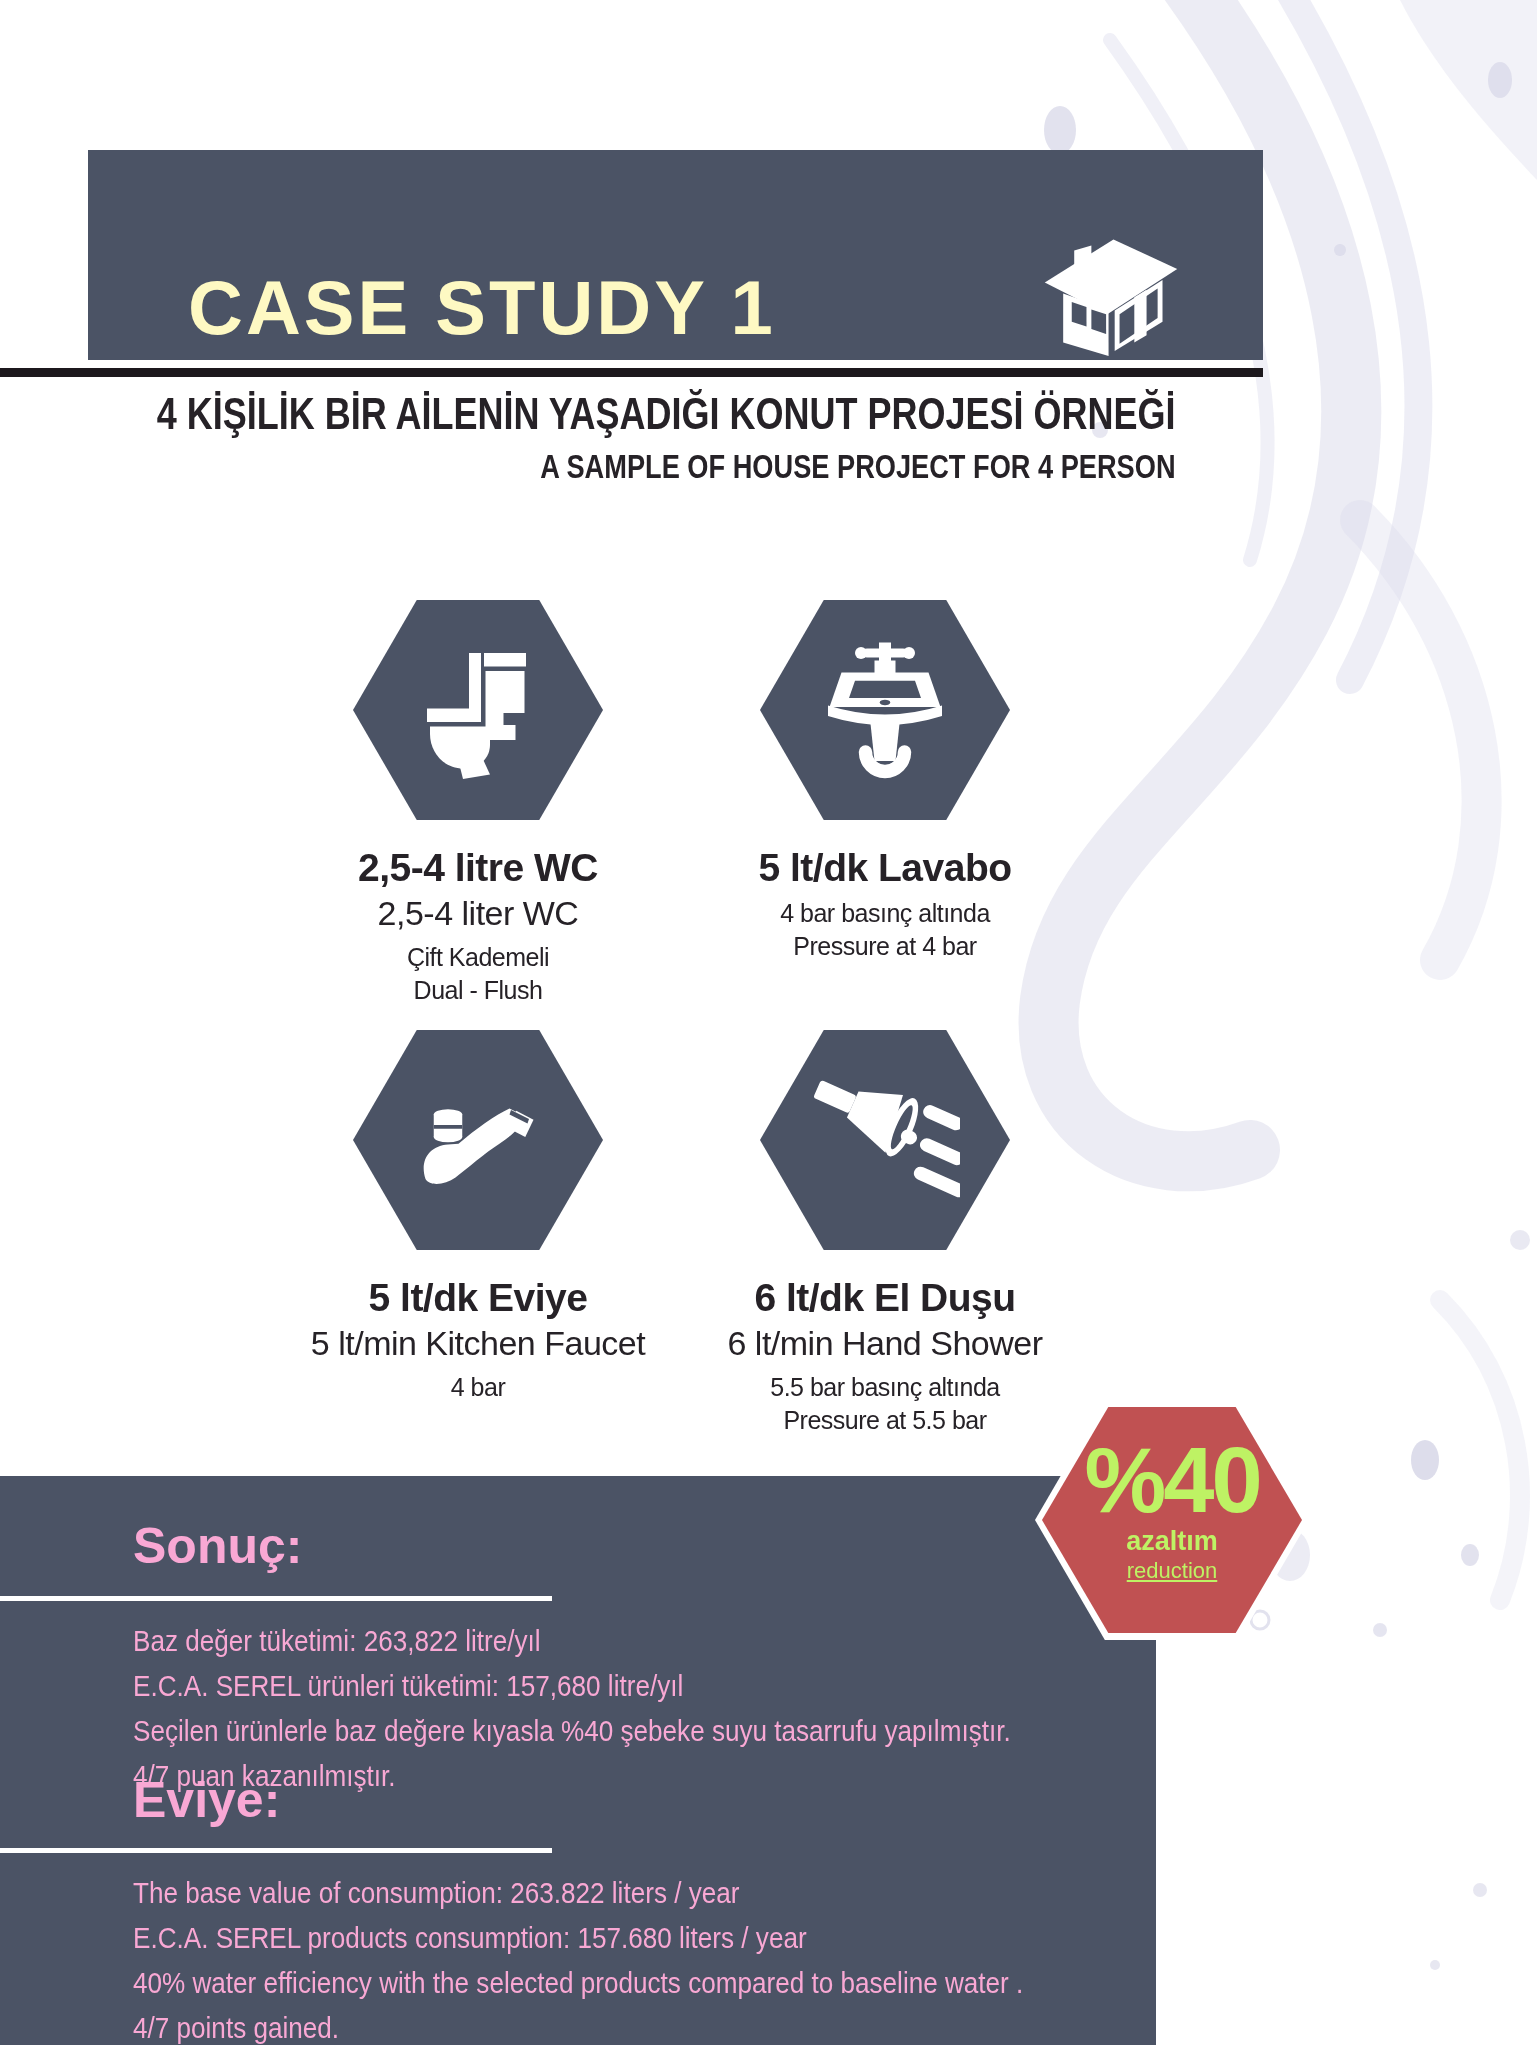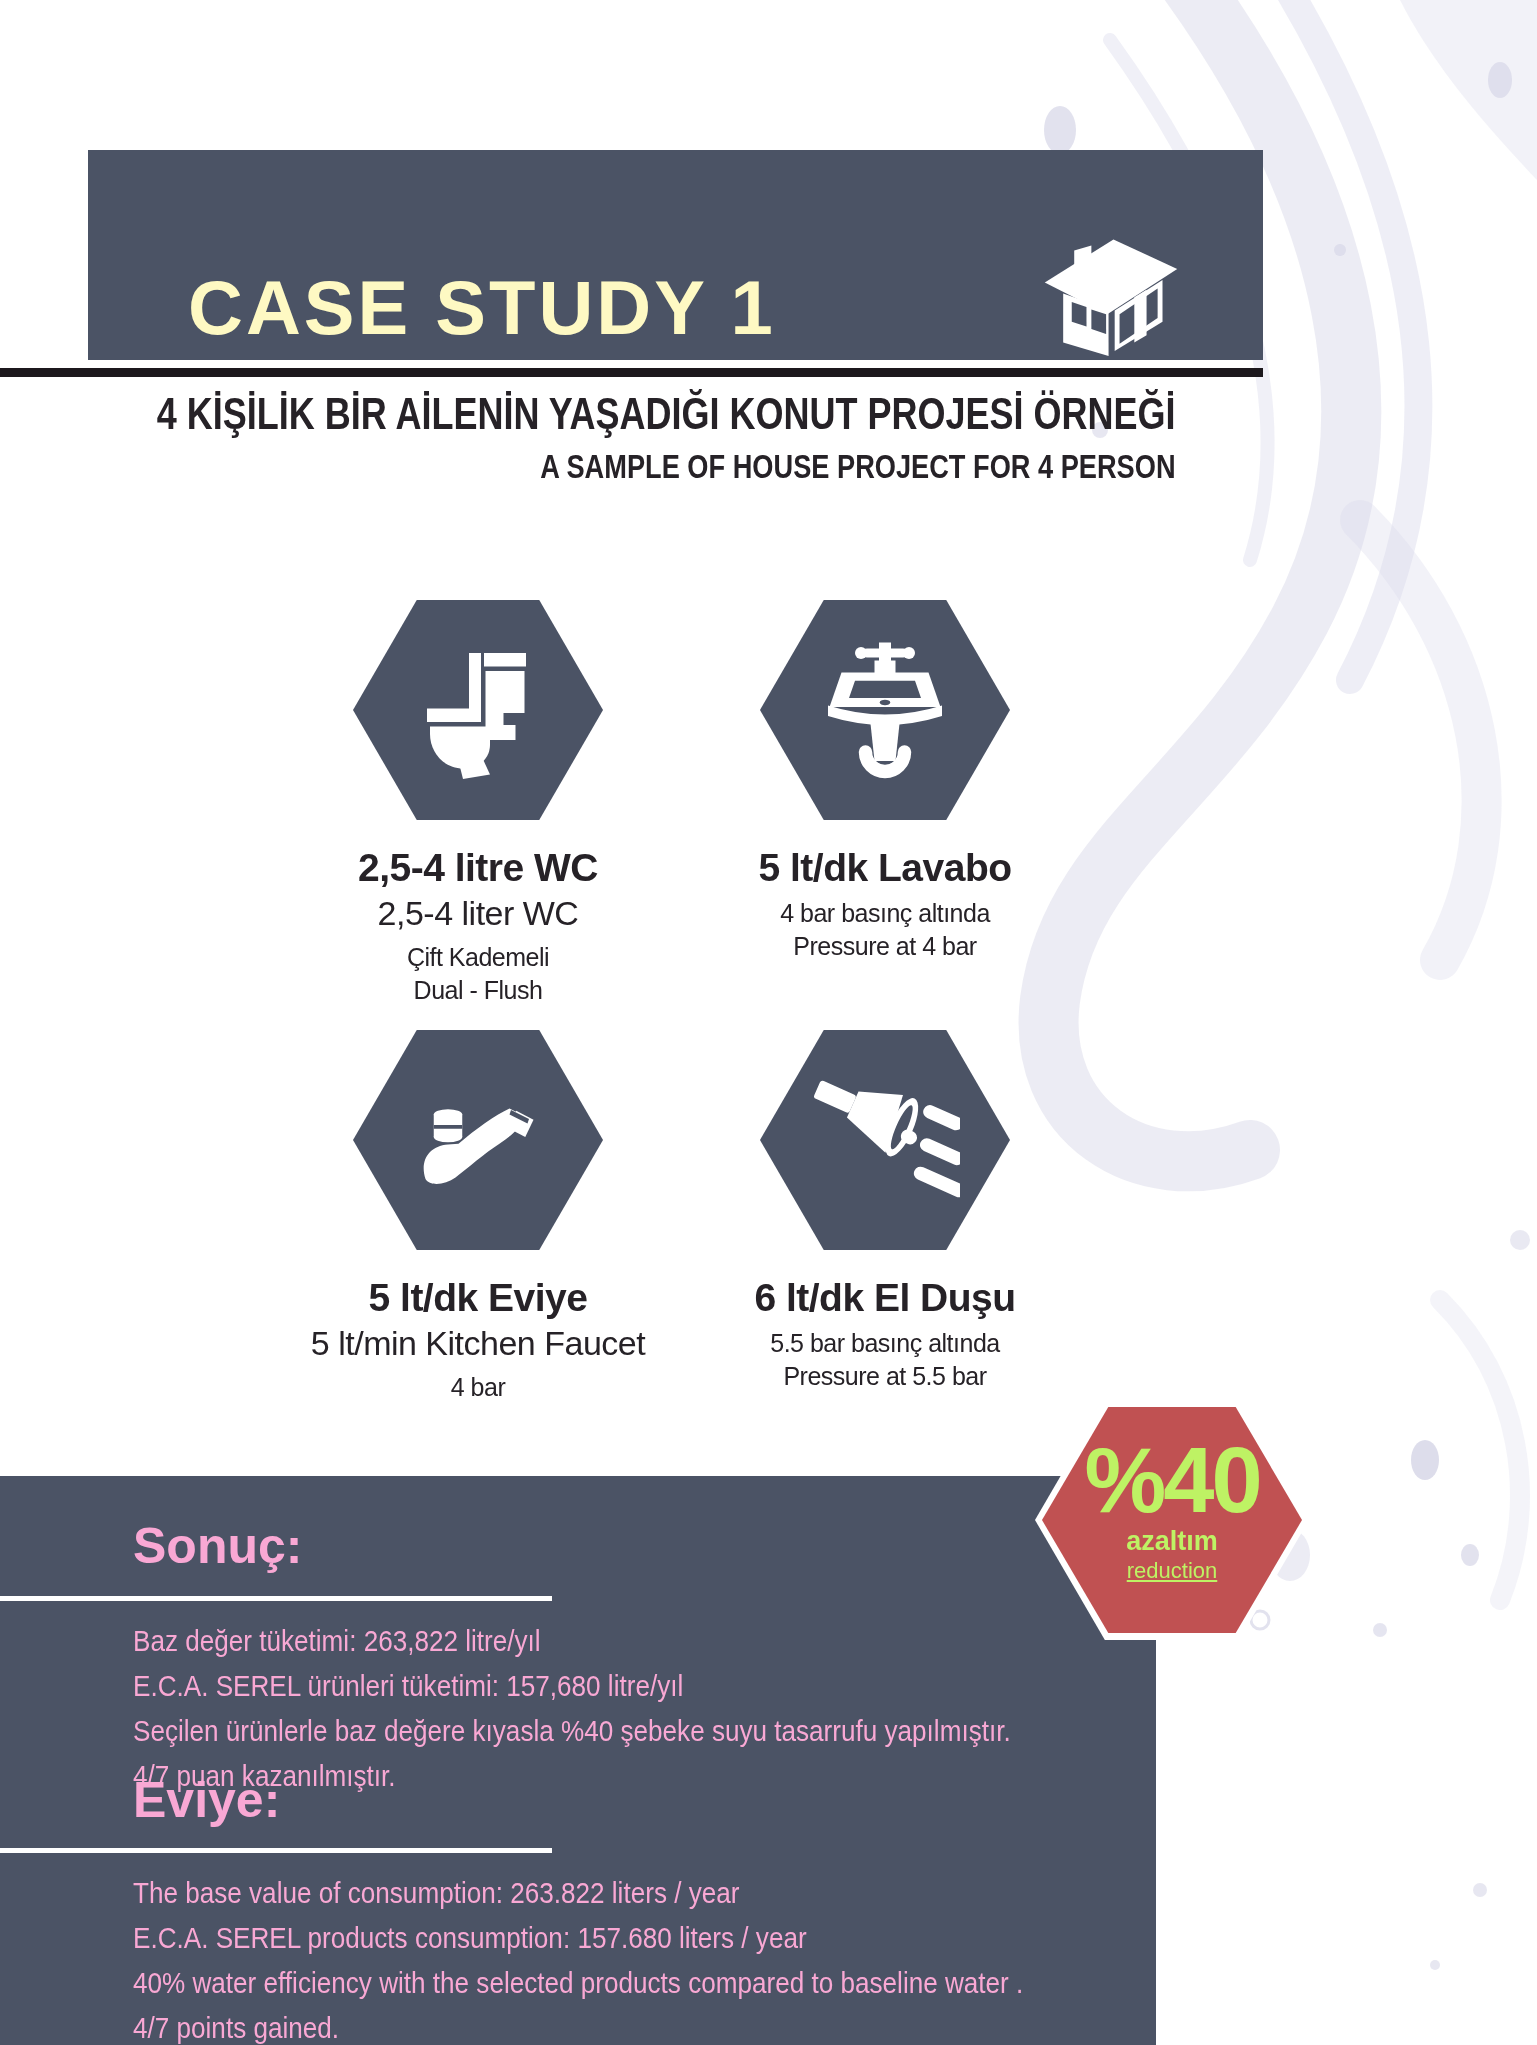--- a/index.html
+++ b/index.html
@@ -198,20 +198,21 @@
             <path d="M73,20 H92"></path>
             <path d="M66,41 h2"></path>
             <path d="M80,41 h22"></path>
             <path d="M84,60 h28"></path>
           </g>
         </g>
       </svg>
     </div>
     <div class="labels">
       <div class="prod-title">6 lt/dk El Duşu</div>
+      <div class="prod-sub">6 lt/min Hand Shower</div>
       <div class="prod-note note-gap">5.5 bar basınç altında</div>
       <div class="prod-note">Pressure at 5.5 bar</div>
     </div>
   </div>
 
   <div class="panel">
     <div class="sec-heading" id="sonuc-heading">Sonuç:</div>
     <div class="sec-rule" id="sonuc-rule"></div>
     <div class="sec-body" id="sonuc-body">
       <div>Baz değer tüketimi: 263,822 litre/yıl</div>

